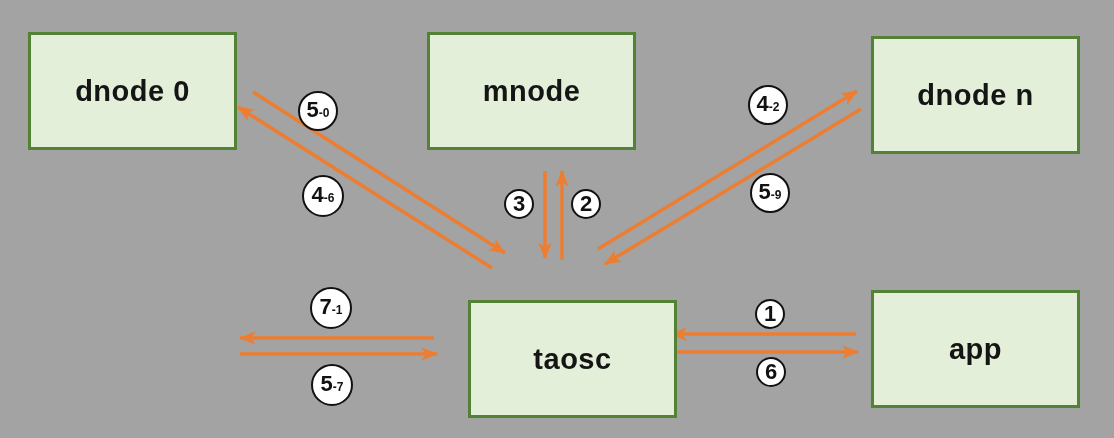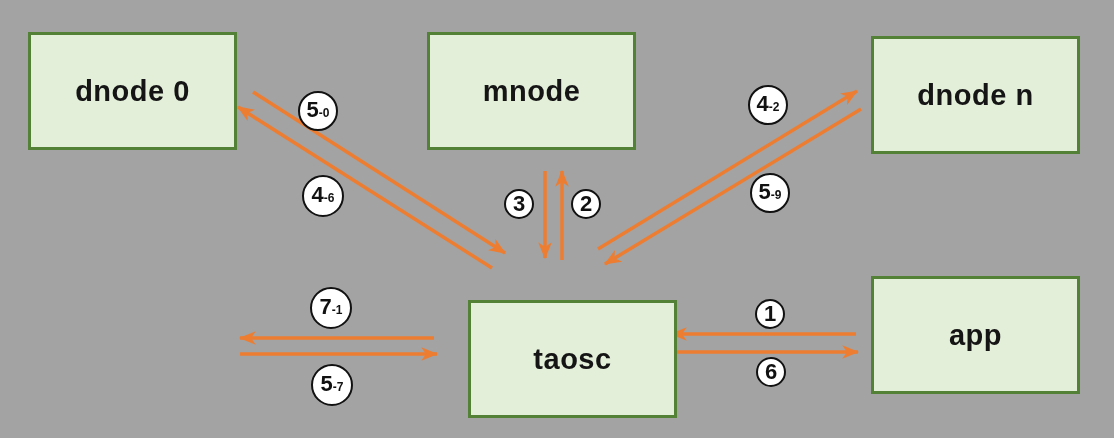--- a/index.html
+++ b/index.html
@@ -22,21 +22,21 @@
     display:flex;align-items:center;justify-content:center;
     color:#151515;
     font-size:29px;
     letter-spacing:0.5px;
   }
   .n-dnode0{left:28px;top:32px;}
   .n-mnode{left:427px;top:32px;}
   .n-dnoden{left:871px;top:36px;}
   .n-dnode1{left:28px;top:284px;}
   .n-taosc{left:449px;top:300px;margin-left:19px;}
-  .n-app{left:871px;top:276px;align-items:center;}
+  .n-app{left:871px;top:290px;align-items:center;}
   .chip{
     position:absolute;
     box-sizing:border-box;
     background:#ffffff;
     border:2.5px solid #111111;
     border-radius:50%;
     color:#111111;
     text-align:center;
     font-size:12px;
     display:block;

